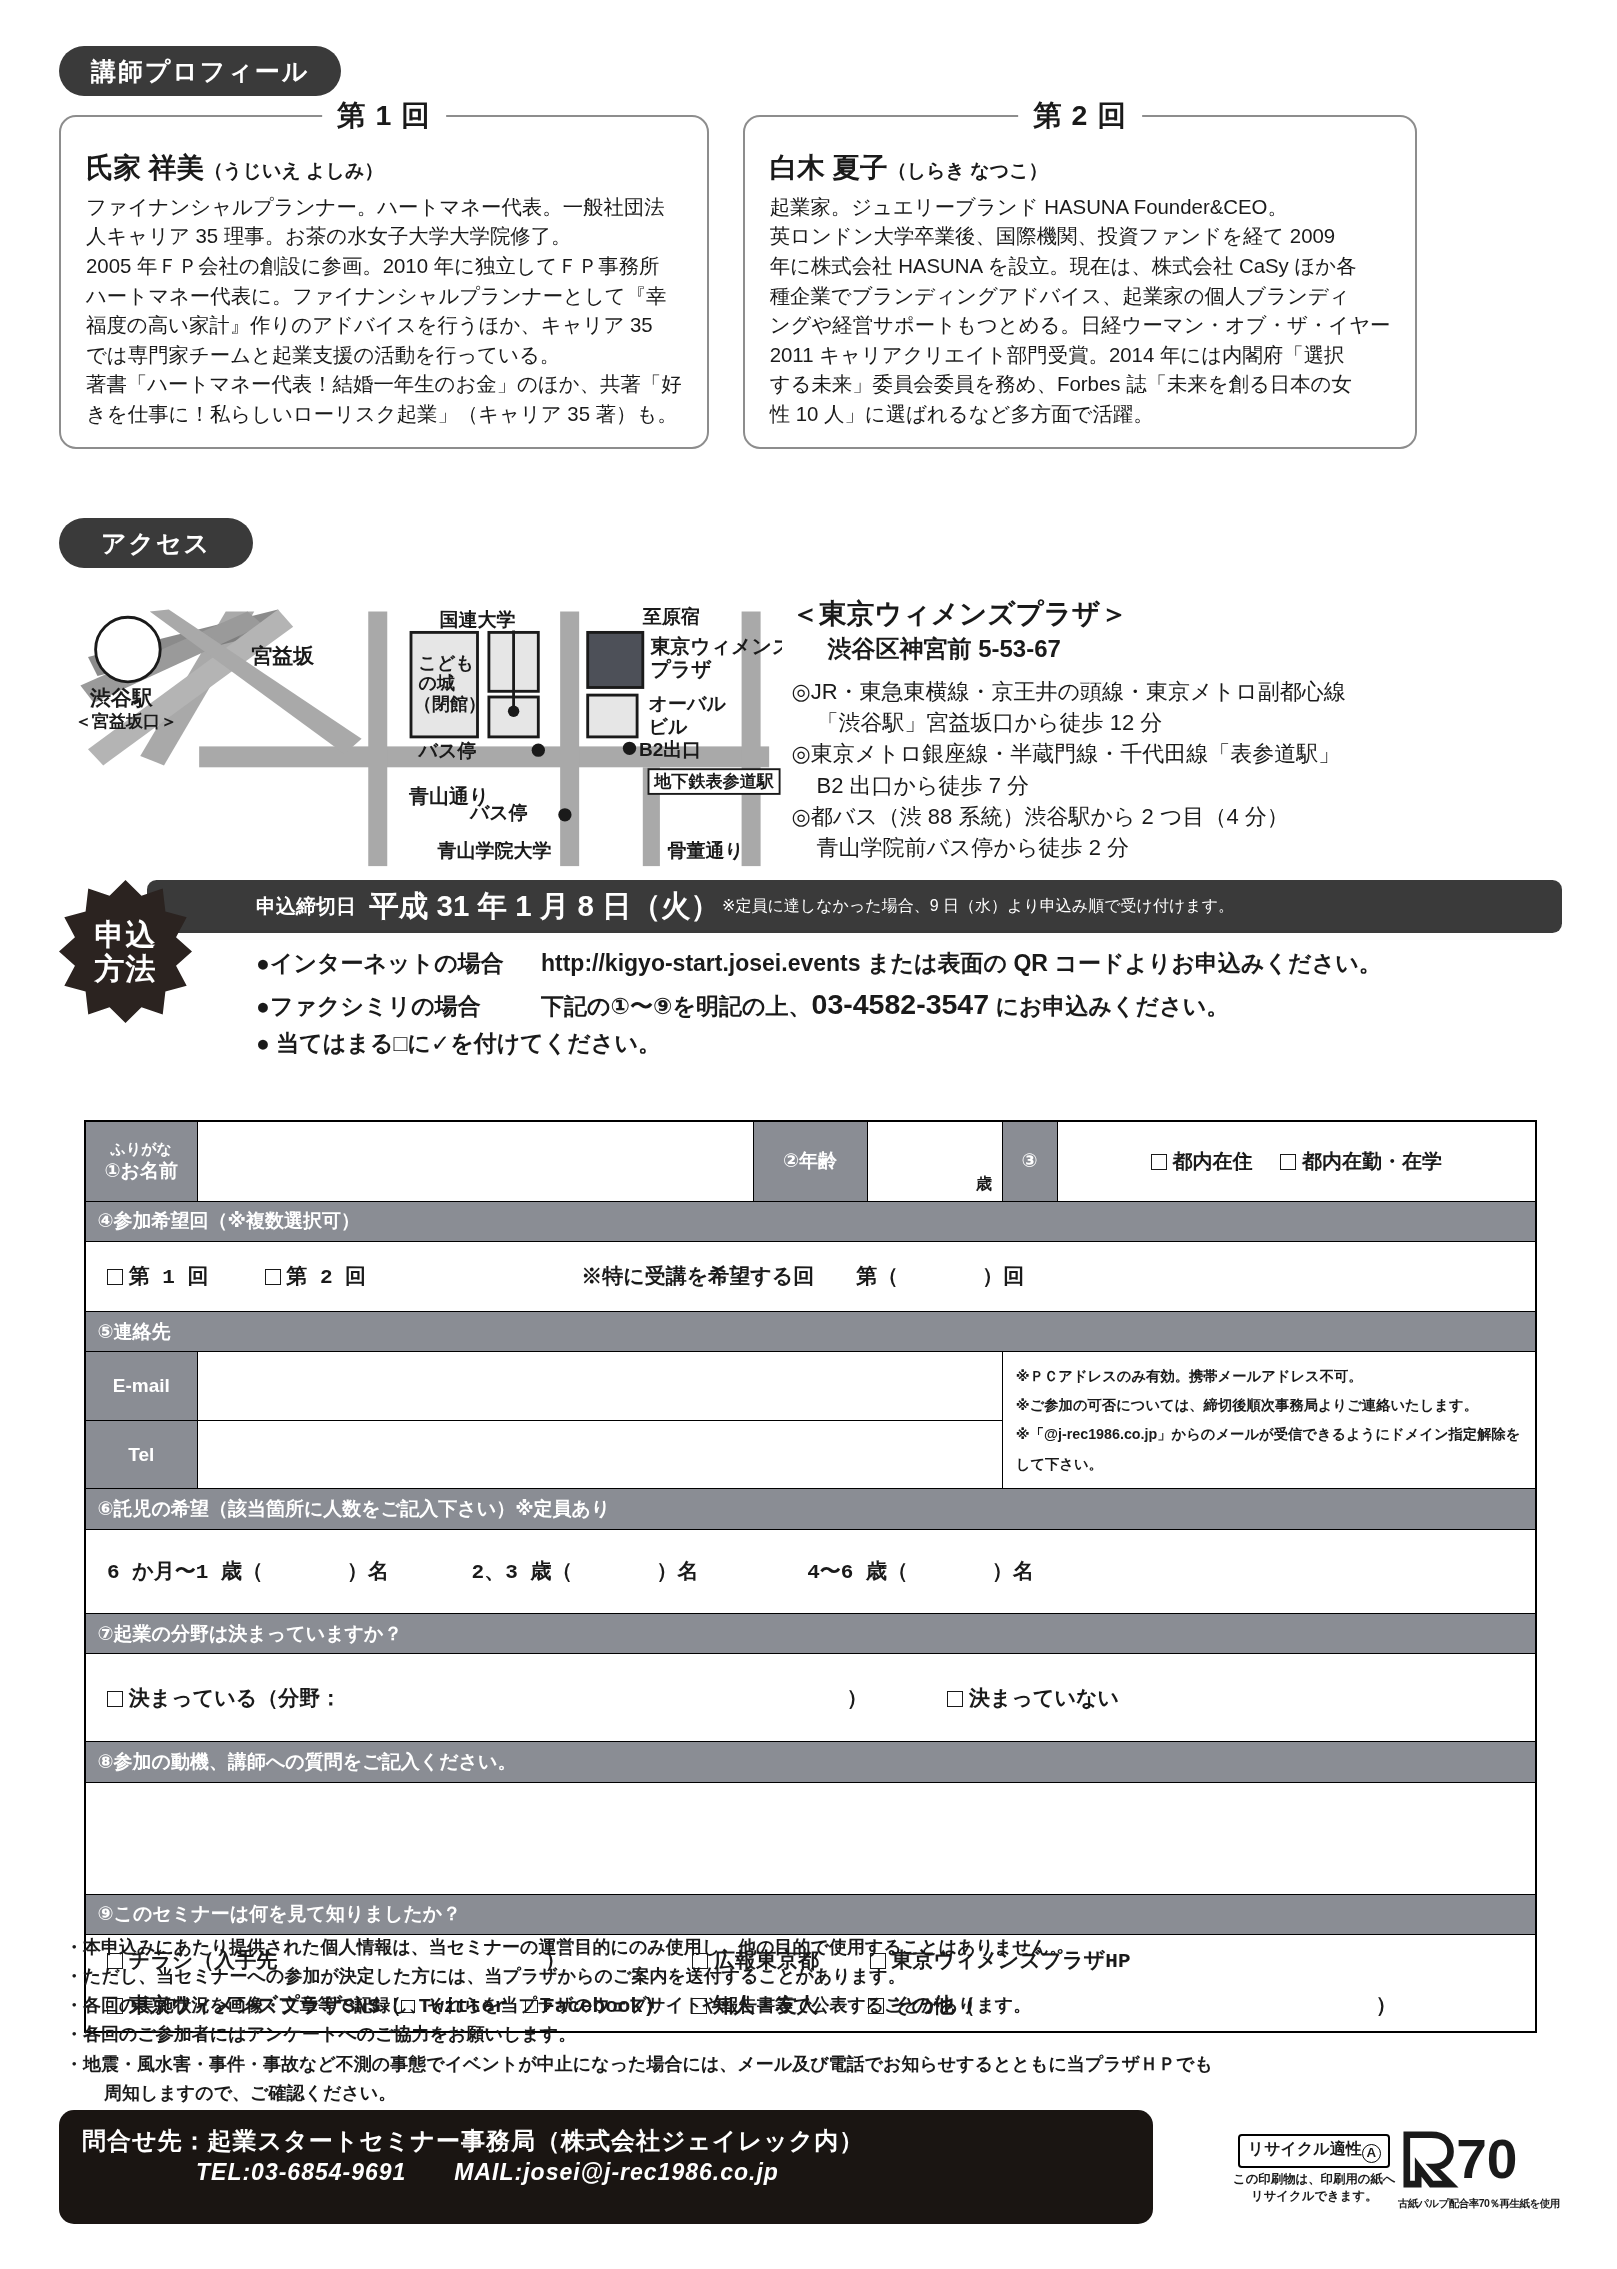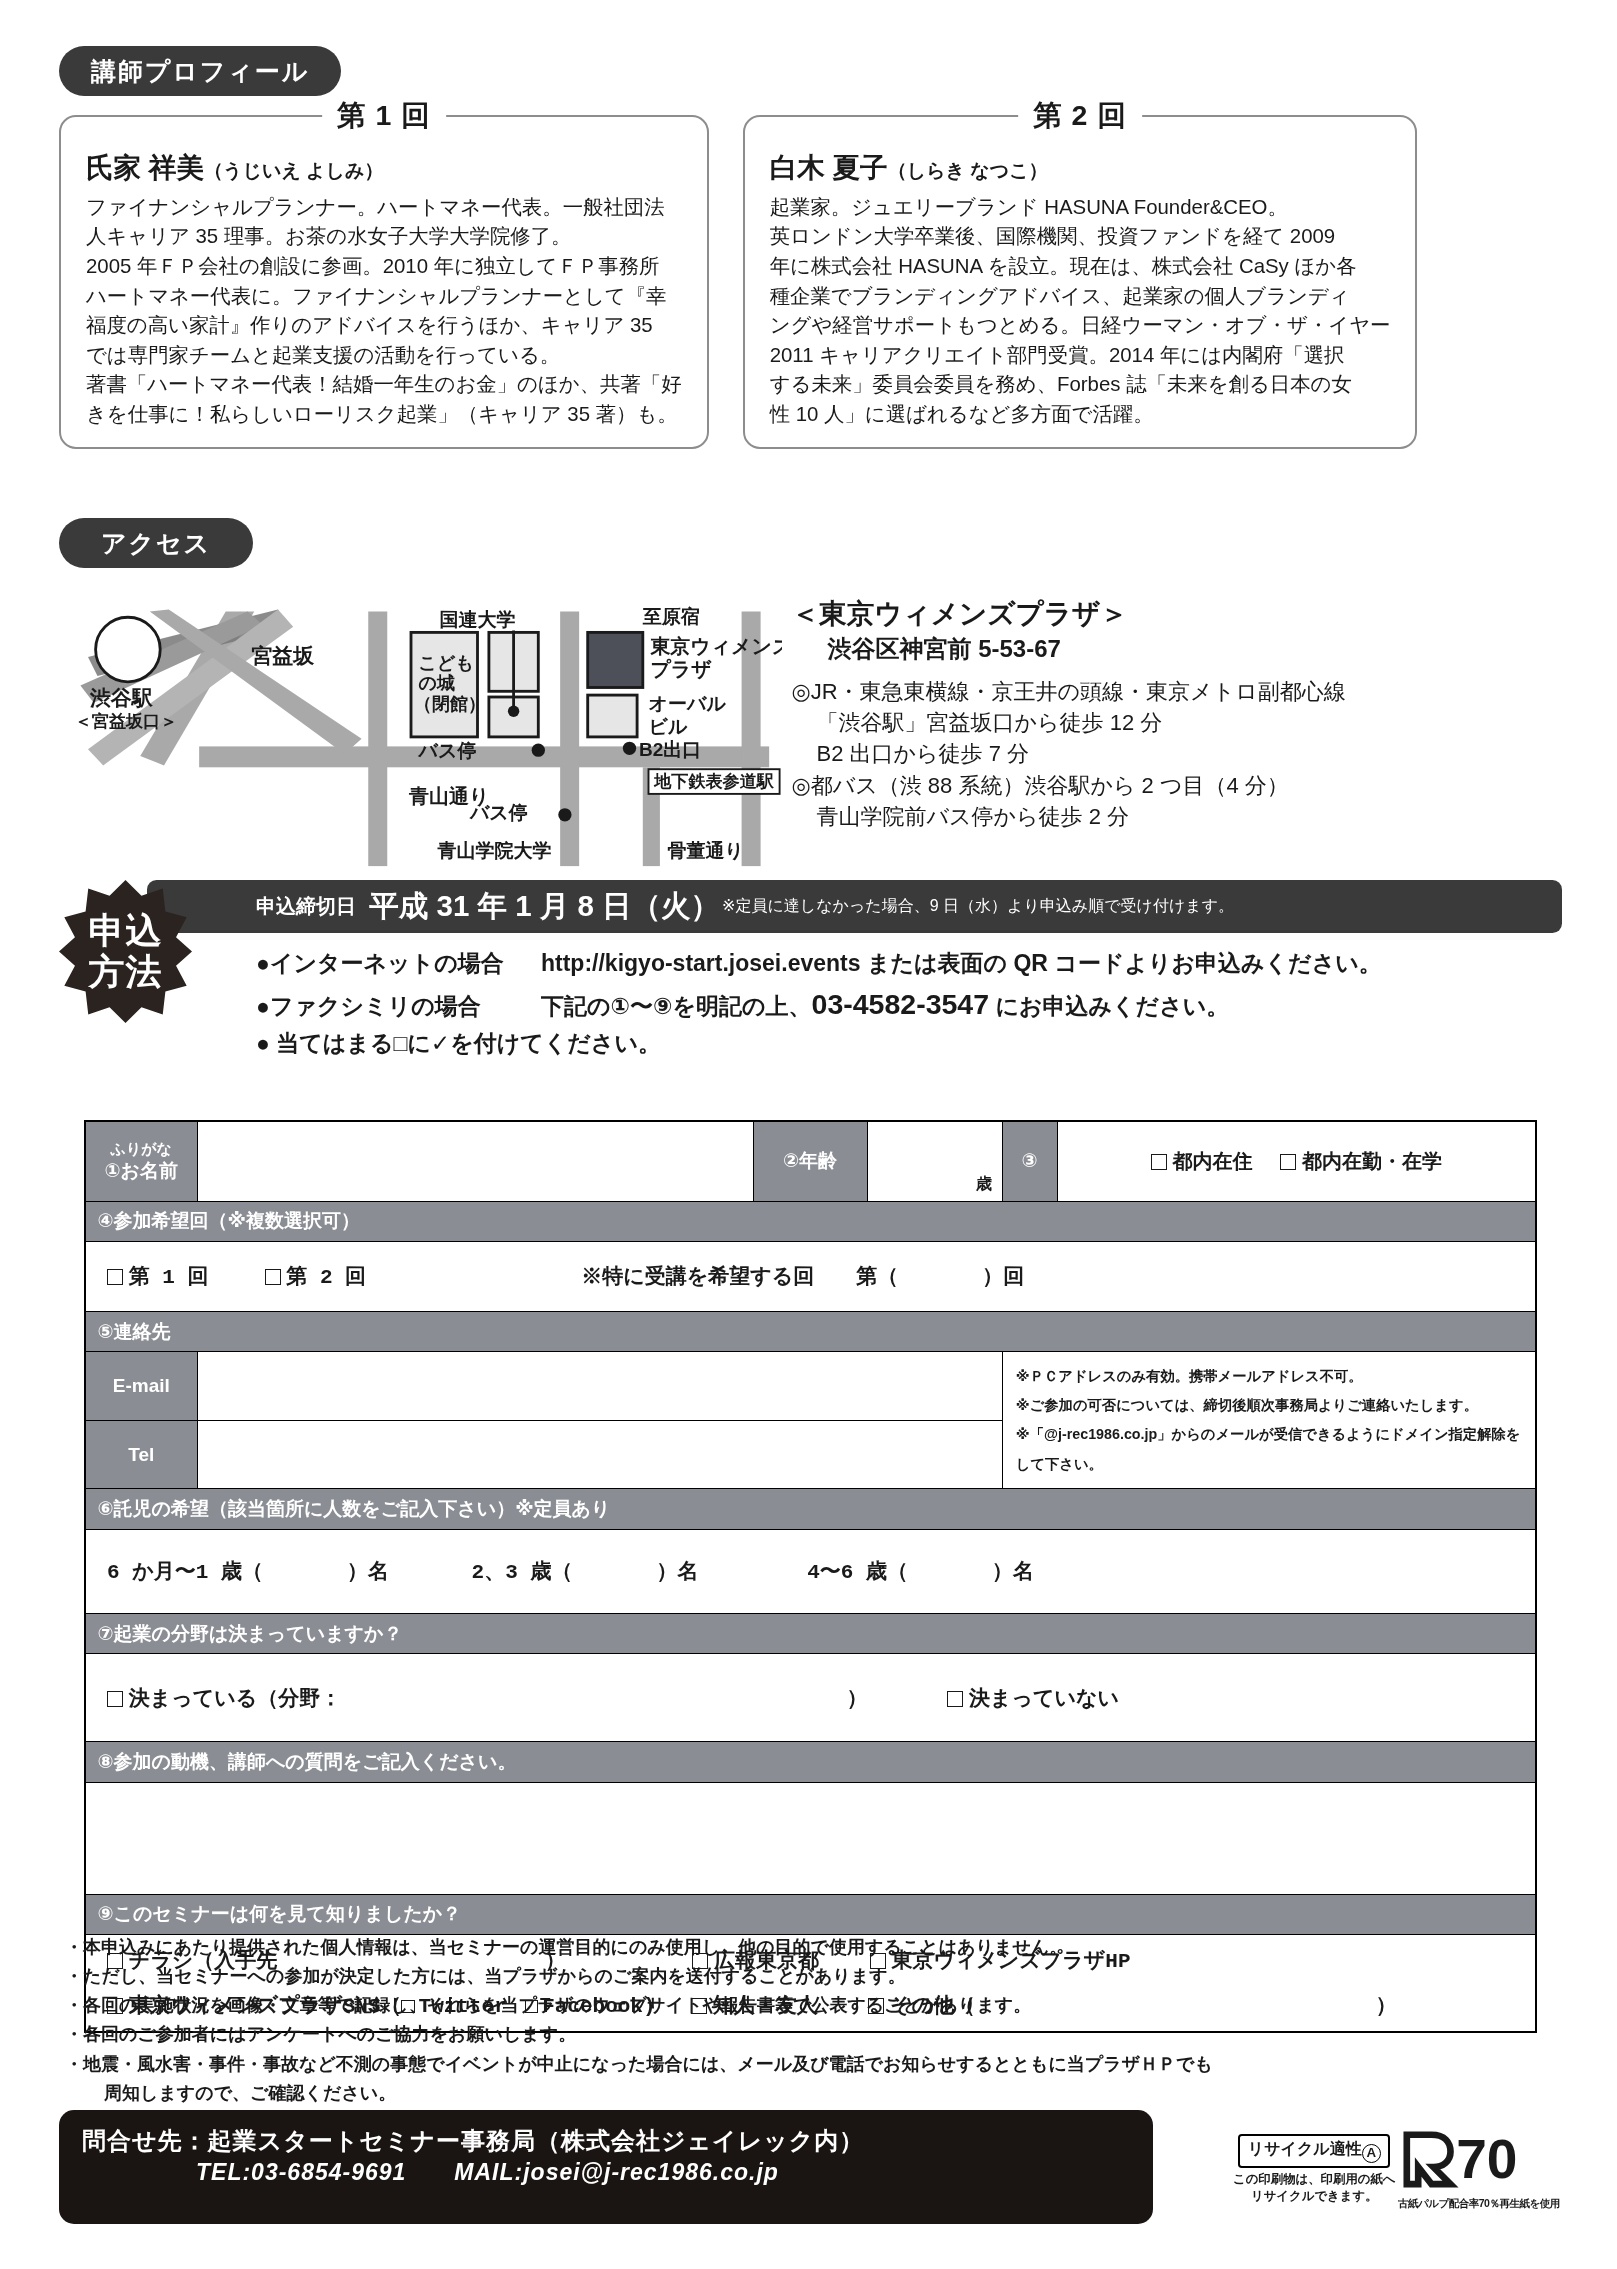--- a/index.html
+++ b/index.html
@@ -63,21 +63,21 @@
   .access-list .ind { padding-left:25px; }
 
   
   #apply-section { position:absolute; left:59px; top:880px; width:1503px; }
   .starburst {
     position:absolute; left:0; top:0;
     width:133px; height:143px;
     background:#2b2320;
     color:#fff;
     font-weight:bold;
-    font-size:36px;
+    font-size:30px;
     line-height:1.12;
     display:flex; flex-direction:column; align-items:center; justify-content:center;
     clip-path: polygon(50% 0%, 62% 11%, 78% 6%, 80% 22%, 96% 26%, 88% 40%, 100% 50%,
                        88% 60%, 96% 74%, 80% 78%, 78% 94%, 62% 89%, 50% 100%,
                        38% 89%, 22% 94%, 20% 78%, 4% 74%, 12% 60%, 0% 50%,
                        12% 40%, 4% 26%, 20% 22%, 22% 6%, 38% 11%);
     z-index:3;
     letter-spacing:1px;
   }
   .deadline-bar {
@@ -243,20 +243,21 @@
         </g>
       </svg>
     </div>
 
     <div id="access-info">
       <div class="venue-name">＜東京ウィメンズプラザ＞</div>
       <div class="venue-addr">渋谷区神宮前 5-53-67</div>
       <div class="access-list">
         <div>◎JR・東急東横線・京王井の頭線・東京メトロ副都心線</div>
         <div class="ind">「渋谷駅」宮益坂口から徒歩 12 分</div>
+        <div>◎東京メトロ銀座線・半蔵門線・千代田線「表参道駅」</div>
         <div class="ind">B2 出口から徒歩 7 分</div>
         <div>◎都バス（渋 88 系統）渋谷駅から 2 つ目（4 分）</div>
         <div class="ind">青山学院前バス停から徒歩 2 分</div>
       </div>
     </div>
 
   </div>
 </section>
 
 <section id="apply-section">

